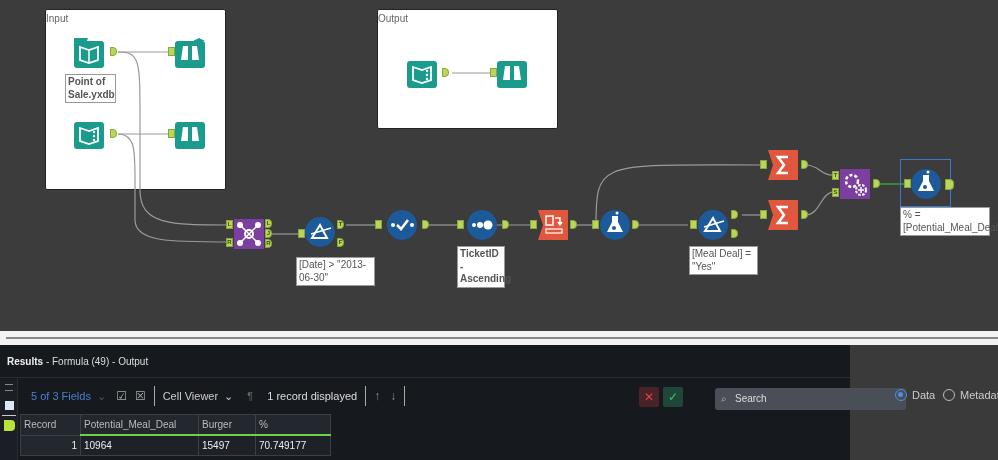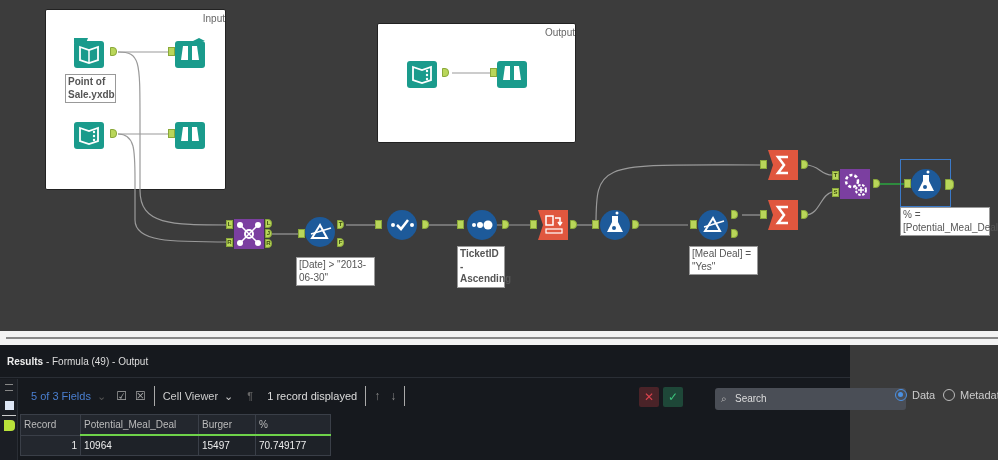--- a/index.html
+++ b/index.html
@@ -1,20 +1,20 @@
 <!DOCTYPE html>
 <html><head>
 <meta charset="utf-8">
 <style>
   * { box-sizing: border-box; margin: 0; padding: 0; }
   body { width: 998px; height: 460px; overflow: hidden; background: #3a3a3a; font-family: "Liberation Sans", sans-serif; position: relative; }
   #canvas { position: absolute; left: 0; top: 0; width: 998px; height: 331px; background: #3c3c3c; overflow: hidden; }
   svg#wires { position: absolute; left: 0; top: 0; width: 998px; height: 331px; }
   .container { position: absolute; background: #fff; border: 1px solid #222; border-radius: 2px; }
-  .container .ctitle { position: absolute; top: 3px; width: 100%; text-align: right; font-size: 10px; color: #666; }
+  .container .ctitle { position: absolute; top: 3px; width: 100%; text-align: left; font-size: 10px; color: #666; }
   .tool { position: absolute; width: 30px; height: 30px; }
   .tool svg { width: 30px; height: 30px; display: block; }
   .anchor { position: absolute; width: 7px; height: 9px; background: #b9d65a; border: 1px solid #8aa83a; font-size: 6px; line-height: 7px; color: #3b4a10; text-align: center; font-weight: bold; }
   .anchor.out { border-radius: 0 4px 4px 0; }
   .anno { position: absolute; background: #fff; border: 1px solid #999; font-size: 10px; color: #555; padding: 1px 2px; line-height: 12.5px; font-weight: bold; }
   .anno.light { font-weight: normal; }
   #splitter { position: absolute; left: 0; top: 331px; width: 998px; height: 14px; background: #f3f3f3; }
   #splitter .line { position: absolute; left: 6px; right: 0; top: 6px; height: 2px; background: #888; }
   #results { position: absolute; left: 0; top: 345px; width: 850px; height: 115px; background: #16191e; color: #ddd; }
   #results .rhead { height: 33px; line-height: 33px; padding-left: 7px; font-size: 10px; color: #ddd; border-bottom: 1px solid #2a2e35; }
@@ -36,21 +36,21 @@
   .sqbtn { position: absolute; top: 8px; width: 20px; height: 20px; border-radius: 2px; text-align: center; line-height: 20px; font-size: 12px; }
 </style>
 </head>
 <body>
 
 <div id="canvas">
 
   <div class="container" style="left:45px;top:9px;width:181px;height:181px;">
     <div class="ctitle">Input</div>
   </div>
-  <div class="container" style="left:377px;top:9px;width:199px;height:120px;margin-top:14px;">
+  <div class="container" style="left:377px;top:9px;width:181px;height:120px;">
     <div class="ctitle">Output</div>
   </div>
 
   <svg id="wires">
     <g fill="none" stroke="#9a9a9a" stroke-width="1.2">
       <path d="M118 52 L168 52"></path>
       <path d="M118 134 L168 134"></path>
       <path d="M118 52 C140 52, 140 60, 140 120 L140 190 C140 225, 170 225, 230 225"></path>
       <path d="M118 134 C135 134, 135 150, 135 180 L135 220 C135 242, 170 242, 230 242"></path>
       <path d="M452 73 L496 73"></path>

